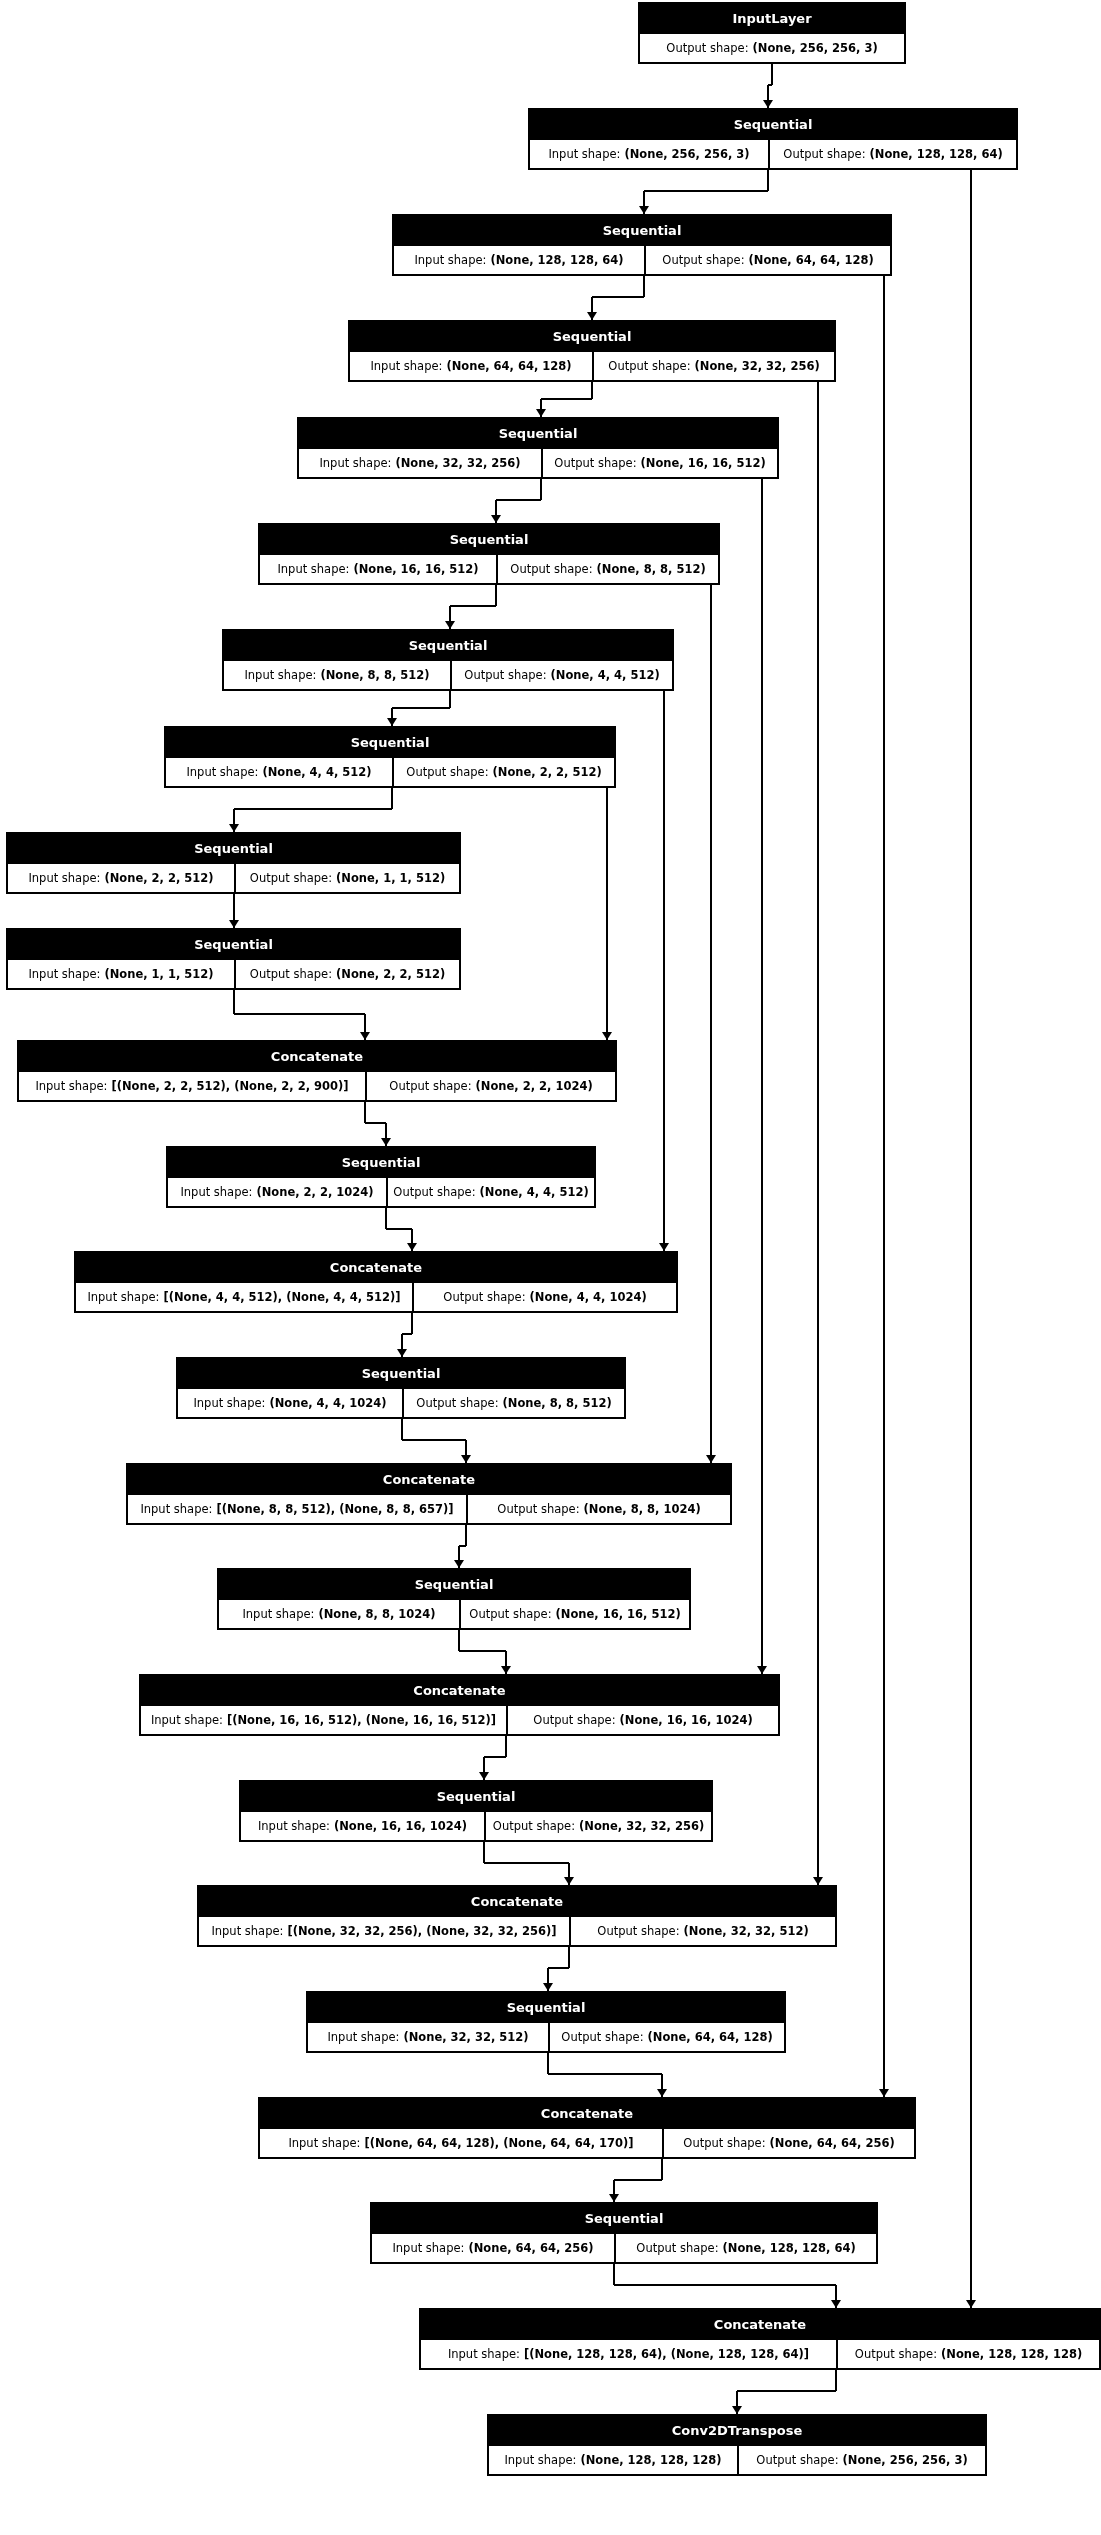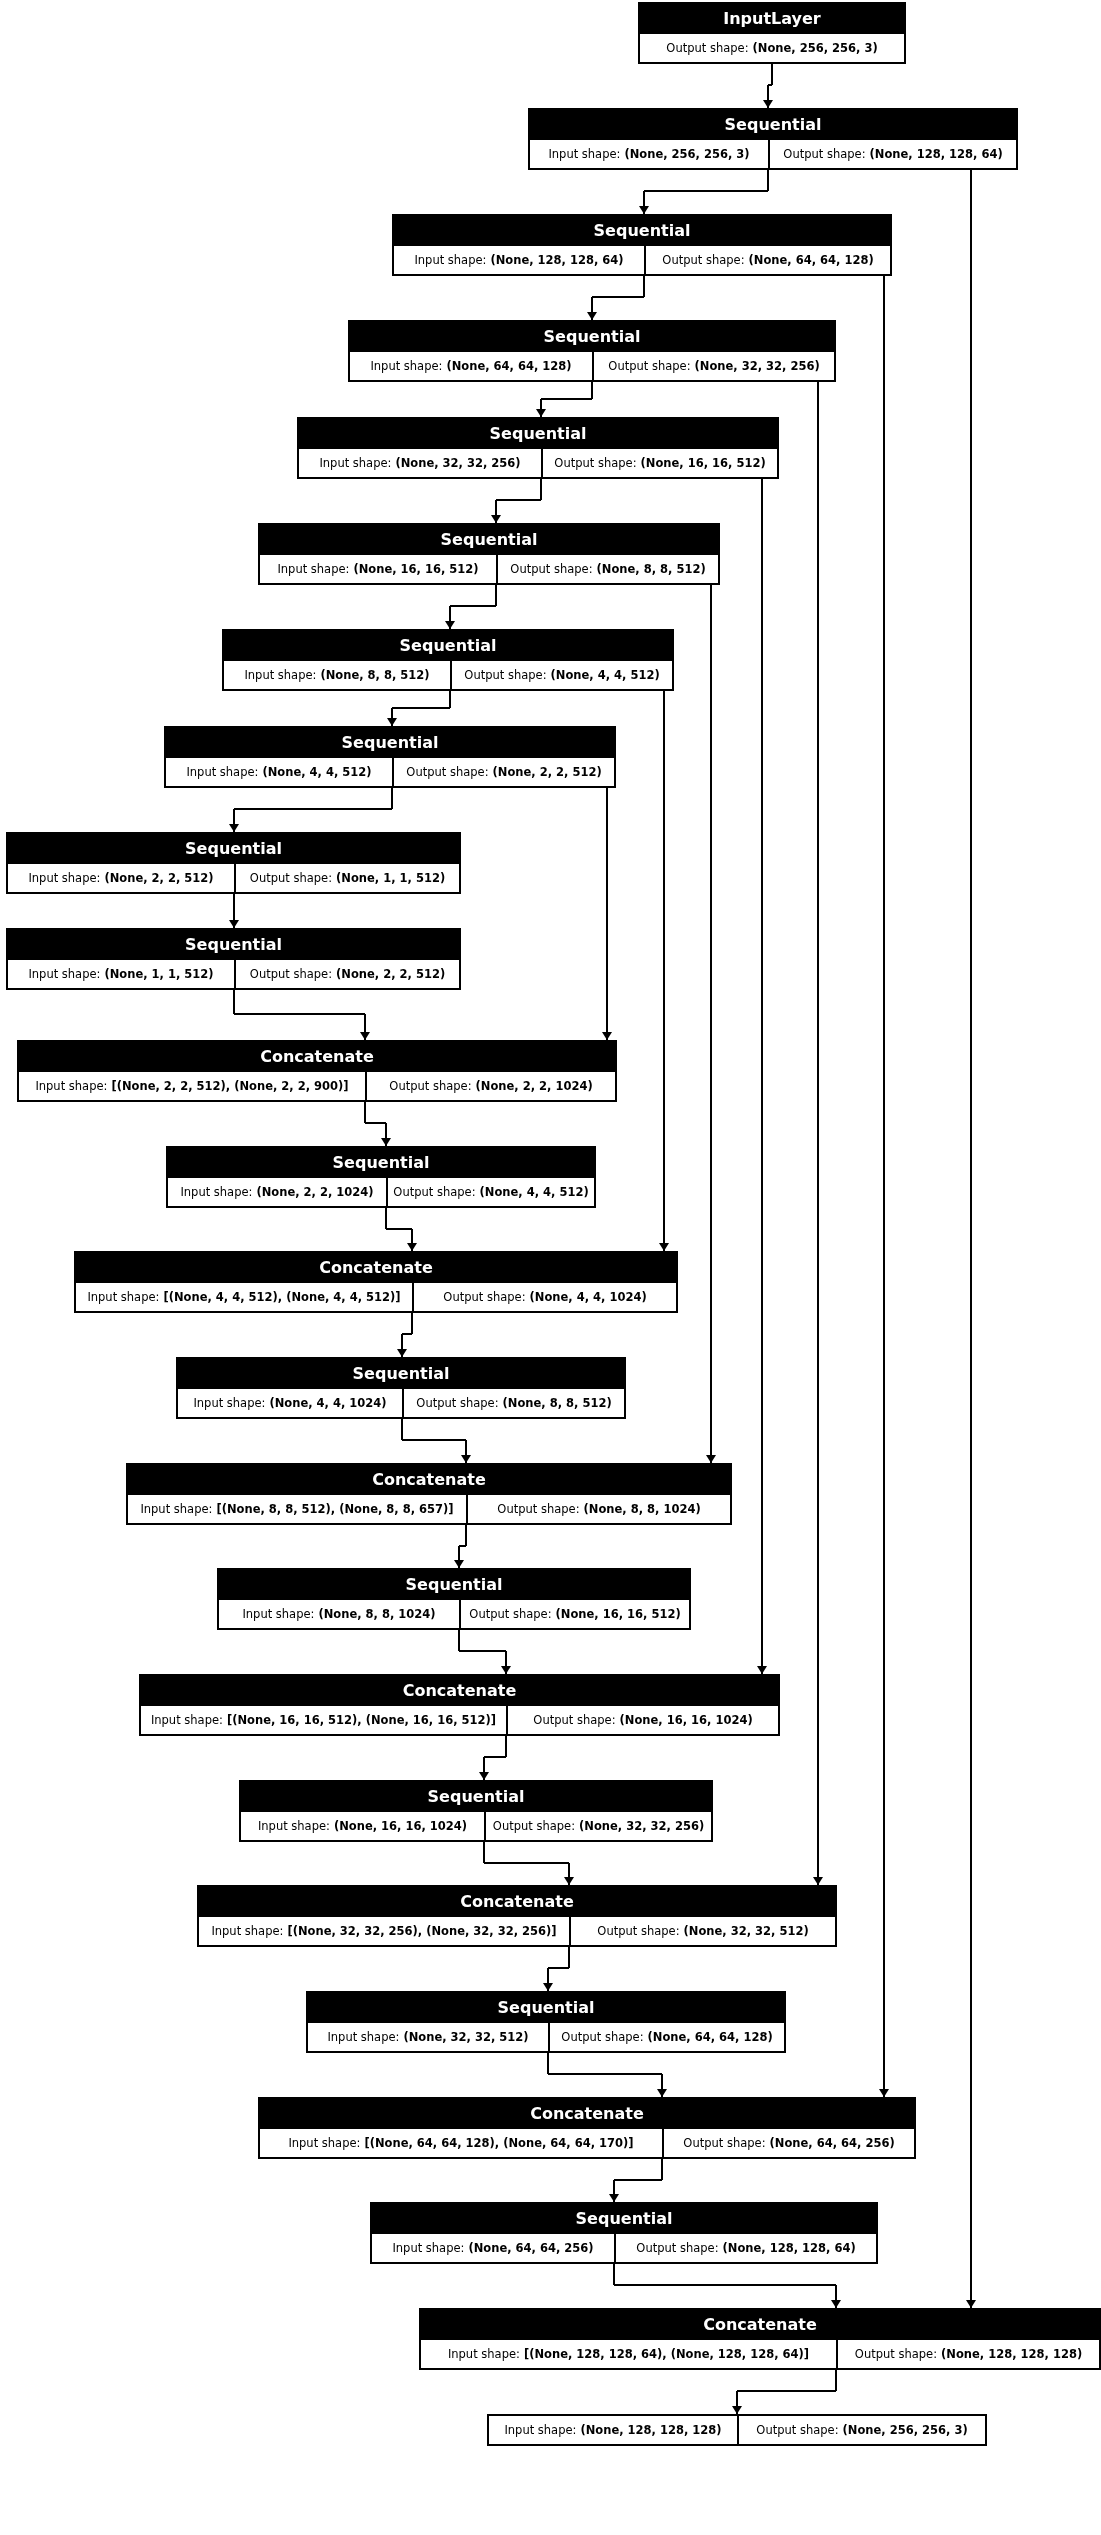--- a/index.html
+++ b/index.html
@@ -1,21 +1,21 @@
 <!DOCTYPE html>
 <html><head>
 <meta charset="utf-8">
 <style>
   html,body{margin:0;padding:0;background:#ffffff;}
   body{font-family:"DejaVu Sans","Liberation Sans",sans-serif;}
   #canvas{position:relative;width:1101px;height:2535px;background:#ffffff;overflow:hidden;}
   .node{position:absolute;box-sizing:border-box;border:2px solid #000;background:#fff;}
   .node .title{
     background:#000;color:#fff;text-align:center;font-weight:bold;
-    font-size:16px;line-height:30px;height:30px;white-space:nowrap;overflow:hidden;
+    font-size:13px;line-height:30px;height:30px;white-space:nowrap;overflow:hidden;
   }
   .node .shapes{display:flex;height:28px;}
   .node .cell{
     flex:0 0 auto;display:flex;align-items:center;justify-content:center;
     font-size:11.5px;color:#000;white-space:nowrap;box-sizing:border-box;
     padding:0 6px;background:#fff;
   }
   .node .cell.in{border-right:2px solid #000;}
   .node .cell .lbl{font-weight:normal;}
   .node .cell .val{font-weight:bold;margin-left:4px;}
@@ -437,20 +437,21 @@
             <span class="lbl">Input shape:</span>
             <span class="val">[(None, 128, 128, 64), (None, 128, 128, 64)]</span>
           </div>
           <div class="cell out" style="width: 261px;">
             <span class="lbl">Output shape:</span>
             <span class="val">(None, 128, 128, 128)</span>
           </div>
         </div>
       </div>
       <div class="node" style="left: 487px; top: 2414px; width: 500px;">
+        <div class="title">Conv2DTranspose</div>
         <div class="shapes">
           <div class="cell in" style="width: 250px;">
             <span class="lbl">Input shape:</span>
             <span class="val">(None, 128, 128, 128)</span>
           </div>
           <div class="cell out" style="width: 246px;">
             <span class="lbl">Output shape:</span>
             <span class="val">(None, 256, 256, 3)</span>
           </div>
         </div>

